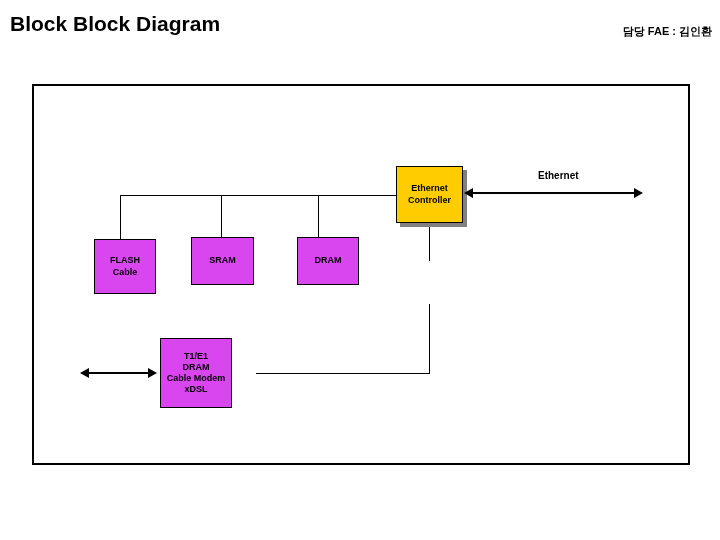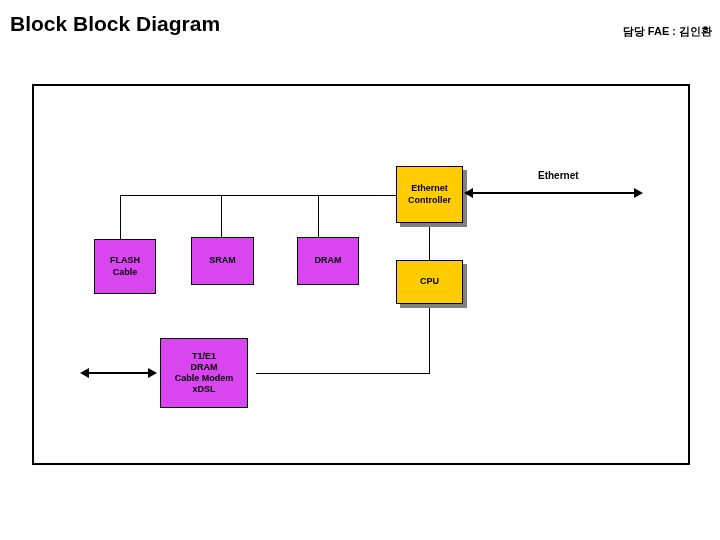--- a/index.html
+++ b/index.html
@@ -83,21 +83,21 @@
     display: block;
   }
 
   
   #node-flash   { left: 94px;  top: 239px; width: 62px;  height: 55px; }
   #node-sram    { left: 191px; top: 237px; width: 63px;  height: 48px; }
   #node-dram    { left: 288px; top: 237px; width: 62px;  height: 48px; margin-left: 9px; }
   #node-ethctl  { left: 396px; top: 166px; width: 67px;  height: 57px;
                   font-size: 9px; }
   #node-cpu     { left: 396px; top: 260px; width: 67px;  height: 44px; }
-  #node-wan     { left: 160px; top: 338px; width: 88px;  height: 70px; }
+  #node-wan     { left: 160px; top: 338px; width: 72px;  height: 70px; }
 
   
   .hline {
     position: absolute;
     height: 1px;
     background: #000000;
   }
   .vline {
     position: absolute;
     width: 1px;
@@ -185,23 +185,20 @@
     <span>DRAM</span>
   </div>
 
   <div class="node node-yellow" id="node-ethctl">
     <span class="lines">
       <span>Ethernet</span><br>
       <span>Controller</span>
     </span>
   </div>
 
-  <div class="node node-yellow" id="node-cpu">
-    <span>CPU</span>
-  </div>
 
   <div class="node node-white" id="node-wan">
     <span class="lines">
       <span>T1/E1</span><br>
       <span>DRAM</span><br>
       <span>Cable Modem</span><br>
       <span>xDSL</span>
     </span>
   </div>
 

